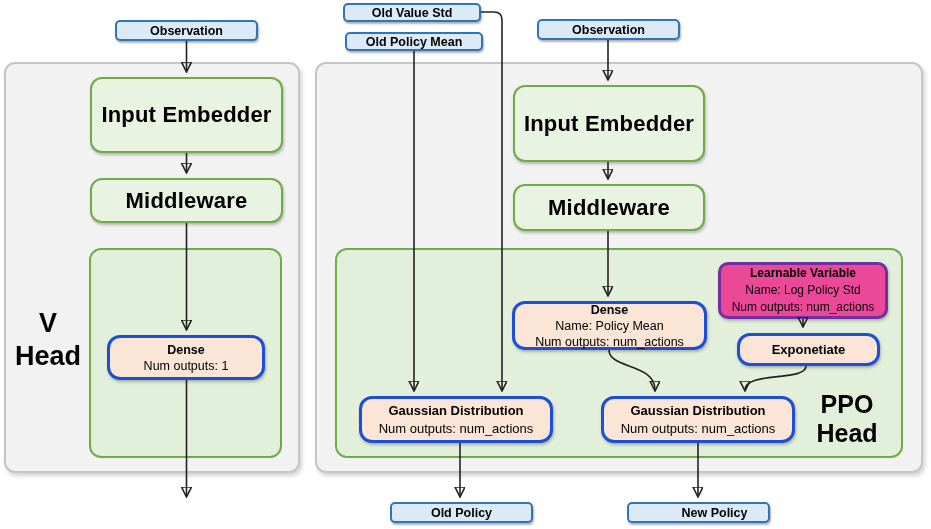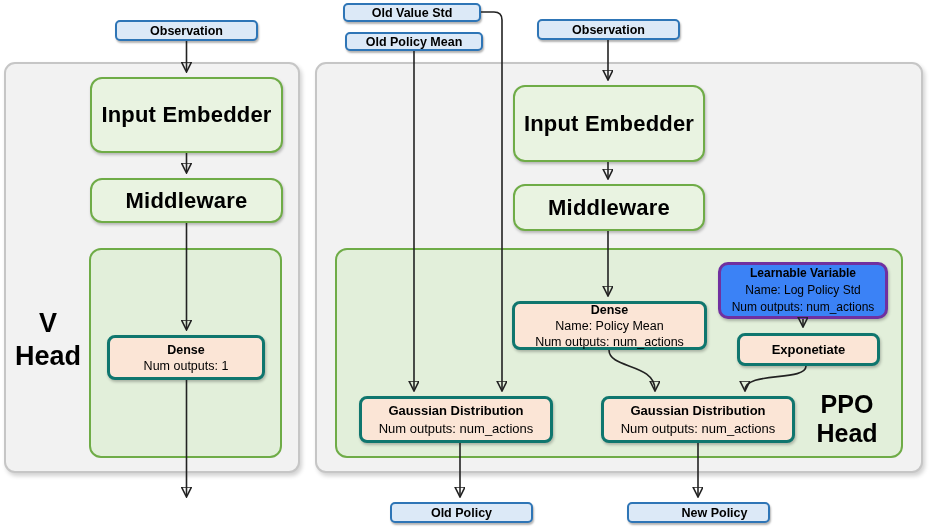--- a/index.html
+++ b/index.html
@@ -39,28 +39,28 @@
     background:#E9F3E1;
     border:2.5px solid #6FAC47;
     border-radius:12px;
     box-shadow:1px 2px 3px rgba(0,0,0,0.25);
     font-weight:bold;
     font-size:22px;
     letter-spacing:0.2px;
   }
   .orangebox{
     background:#FBE5D6;
-    border:3px solid #0f766e;
-    border-radius:8px;
+    border:3px solid #1d4ed8;
+    border-radius:13px;
     box-shadow:1px 2px 3px rgba(0,0,0,0.25);
     font-size:12.5px;
     line-height:16px;
   }
   .purplebox{
-    background:#3b82f6;
+    background:#ec4899;
     border:3px solid #7030A0;
     border-radius:10px;
     box-shadow:1px 2px 3px rgba(0,0,0,0.25);
     font-size:12px;
     line-height:17px;
   }
   .badge{
     background:#DCE9F7;
     border:2.5px solid #2E75B6;
     border-radius:5px;

